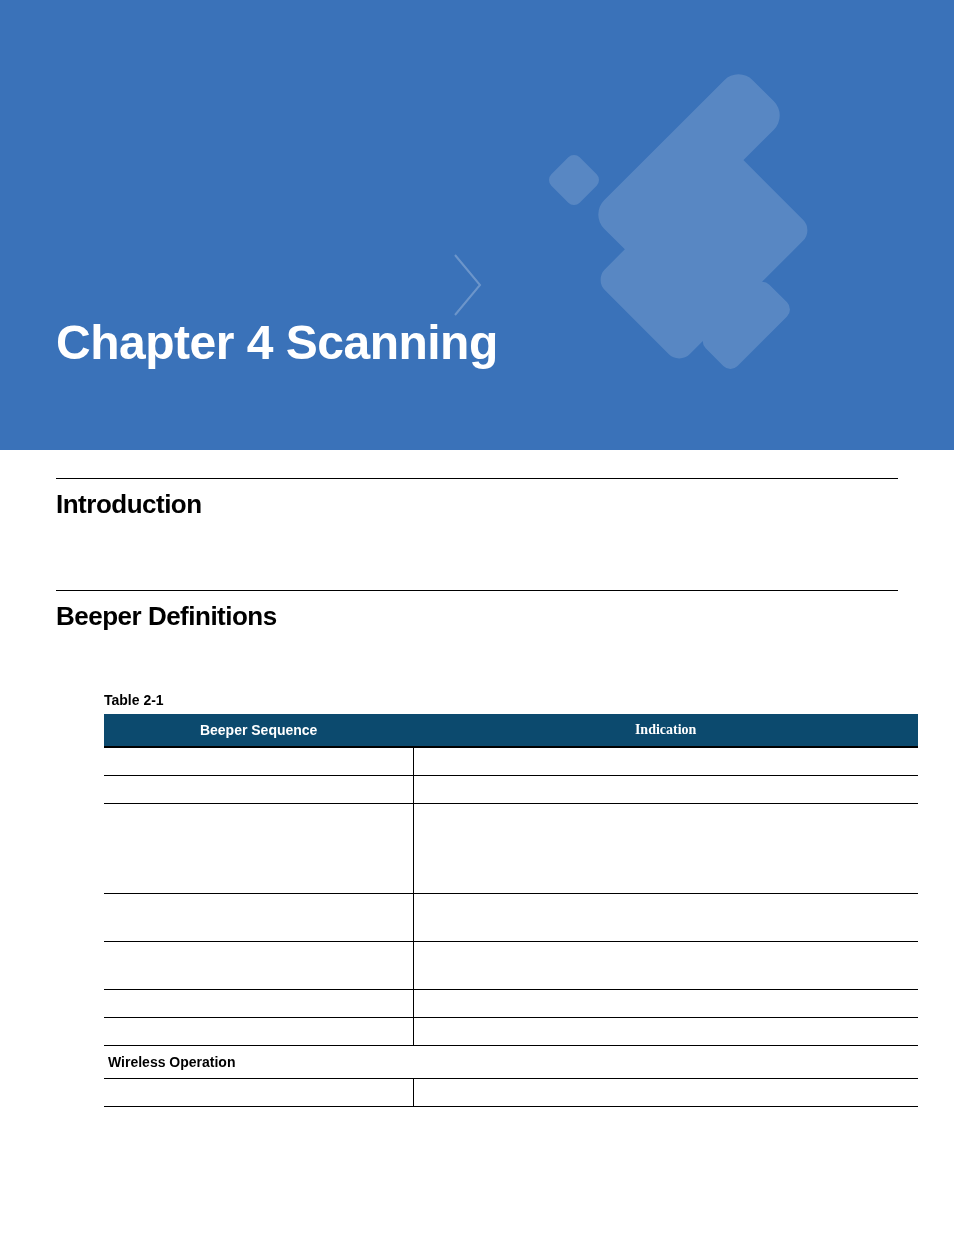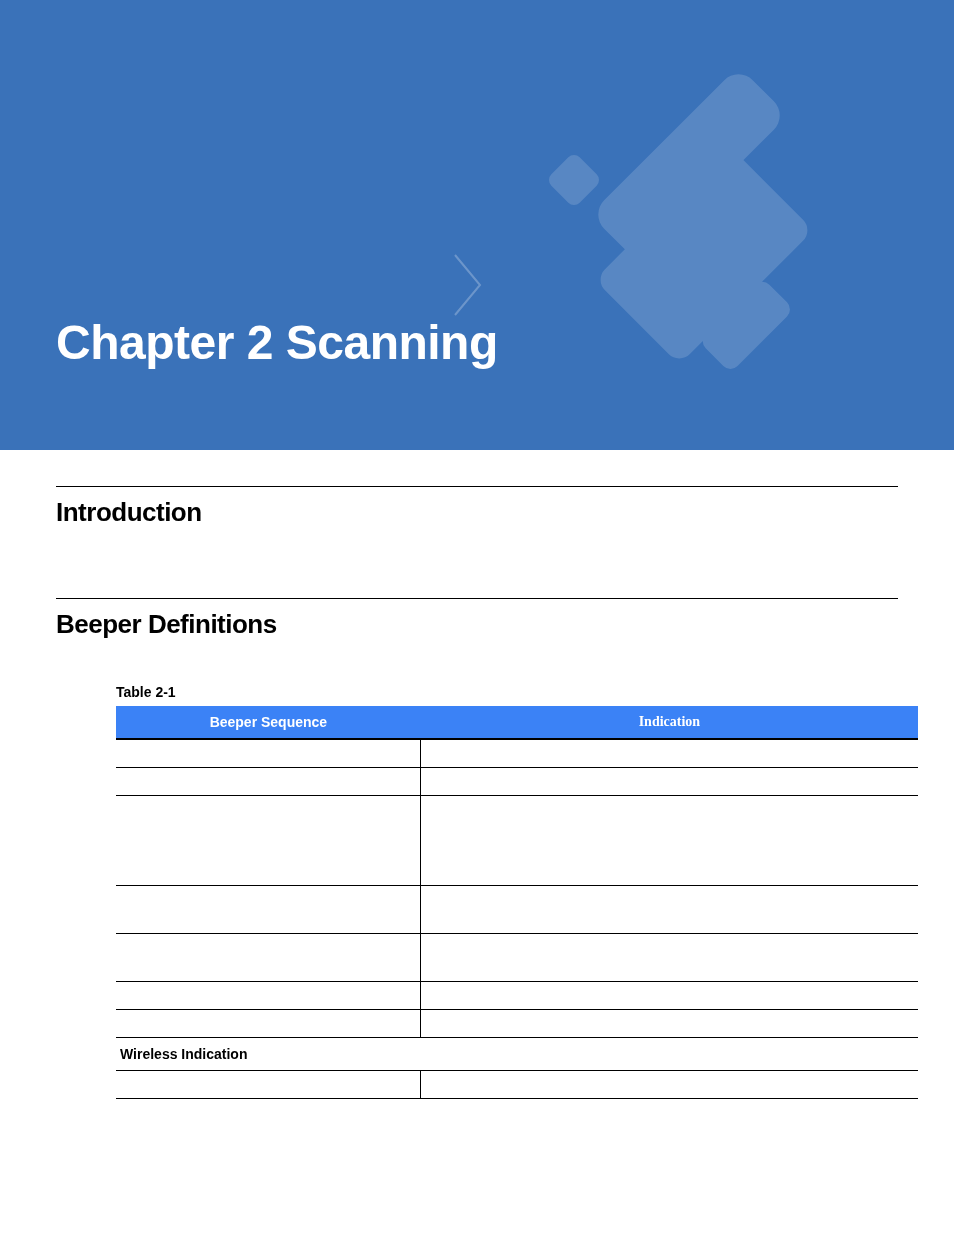--- a/index.html
+++ b/index.html
@@ -35,51 +35,51 @@
     height: 400px;
     opacity: 0.15;
   }
   .hero-chevron {
     position: absolute;
     left: 450px;
     top: 250px;
     opacity: 0.25;
   }
   .content {
-    padding: 12px 56px;
+    padding: 4px 56px;
   }
   .section-rule-top {
     border-top: 1.5px solid #000000;
     margin-top: 24px;
   }
   .section-title {
     font-size: 26px;
     font-weight: bold;
     font-stretch: condensed;
     color: #000000;
     padding: 10px 0 0 0;
     letter-spacing: -0.5px;
   }
   .section-1 { margin-bottom: 70px; }
-  .section-2 { margin-bottom: 44px; }
+  .section-2 { margin-bottom: 60px; }
   .table-wrap {
-    margin-left: 60px;
+    margin-left: 48px;
     margin-right: -20px;
   }
   .table-label {
     font-size: 14px;
     font-weight: bold;
     margin-bottom: 6px;
   }
   table {
     width: 100%;
     border-collapse: collapse;
   }
   thead th {
-    background: #3b82f6;
+    background: #0c4a6e;
     color: #ffffff;
     font-size: 14px;
     font-weight: bold;
     text-align: center;
     padding: 8px 6px;
     border-bottom: 2px solid #000000;
   }
   thead th.col1 { width: 38%; }
   thead th.col2 { width: 62%; font-family: Liberation Serif, serif; }
   td {
@@ -106,21 +106,21 @@
     <g fill="#ffffff">
       <rect x="180" y="40" width="70" height="210" rx="20" transform="rotate(45 215 145)"></rect>
       <rect x="170" y="140" width="120" height="190" rx="15" transform="rotate(45 230 235)"></rect>
       <rect x="250" y="260" width="45" height="90" rx="10" transform="rotate(45 272 305)"></rect>
       <rect x="80" y="140" width="40" height="40" rx="8" transform="rotate(45 100 160)"></rect>
     </g>
   </svg>
   <svg class="hero-chevron" width="40" height="70" viewBox="0 0 40 70">
     <polyline points="5,5 30,35 5,65" fill="none" stroke="#ffffff" stroke-width="2"></polyline>
   </svg>
-  <div class="hero-title">Chapter 2 Scanning</div>
+  <div class="hero-title">Chapter 4 Scanning</div>
 </div>
 
 <div class="content">
 
   <div class="section-1">
     <div class="section-rule-top"></div>
     <div class="section-title">Introduction</div>
   </div>
 
   <div class="section-2">
@@ -160,21 +160,21 @@
           </tr>
         <tr class="h1">
             <td class="sep-right"></td>
             <td></td>
           </tr>
         <tr class="h1">
             <td class="sep-right"></td>
             <td></td>
           </tr>
         <tr class="subhead">
-          <td colspan="2">Wireless Indication</td>
+          <td colspan="2">Wireless Operation</td>
         </tr>
         <tr class="h1">
             <td class="sep-right"></td>
             <td></td>
           </tr>
       </tbody>
     </table>
   </div>
 
 </div>

